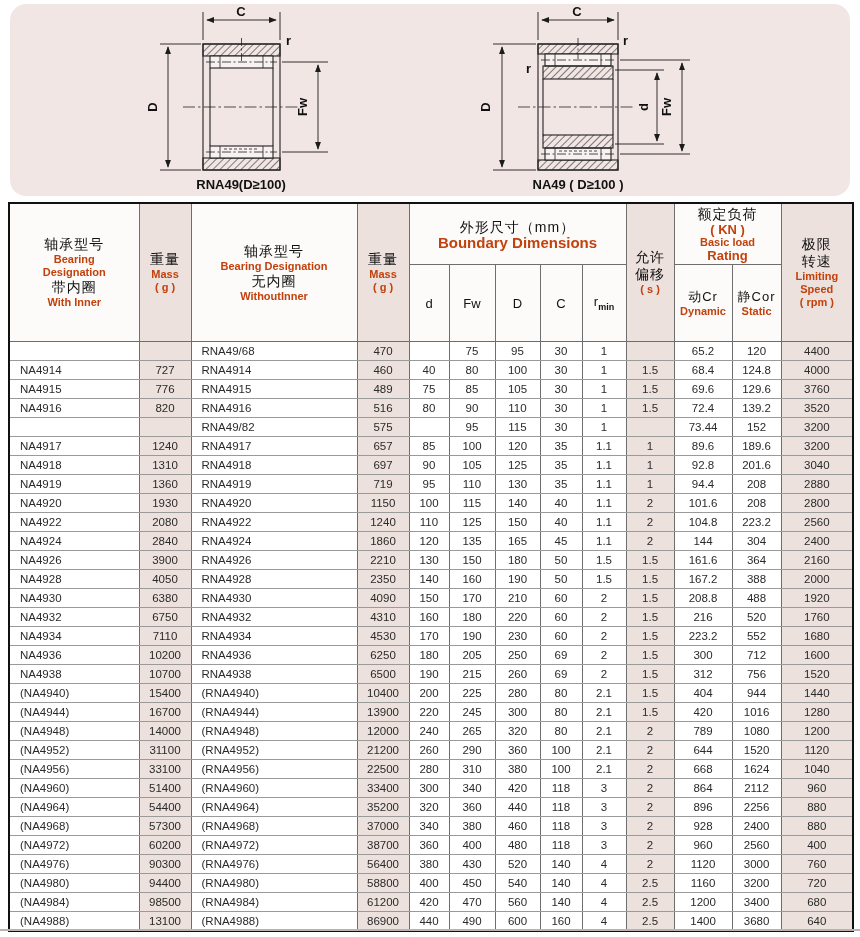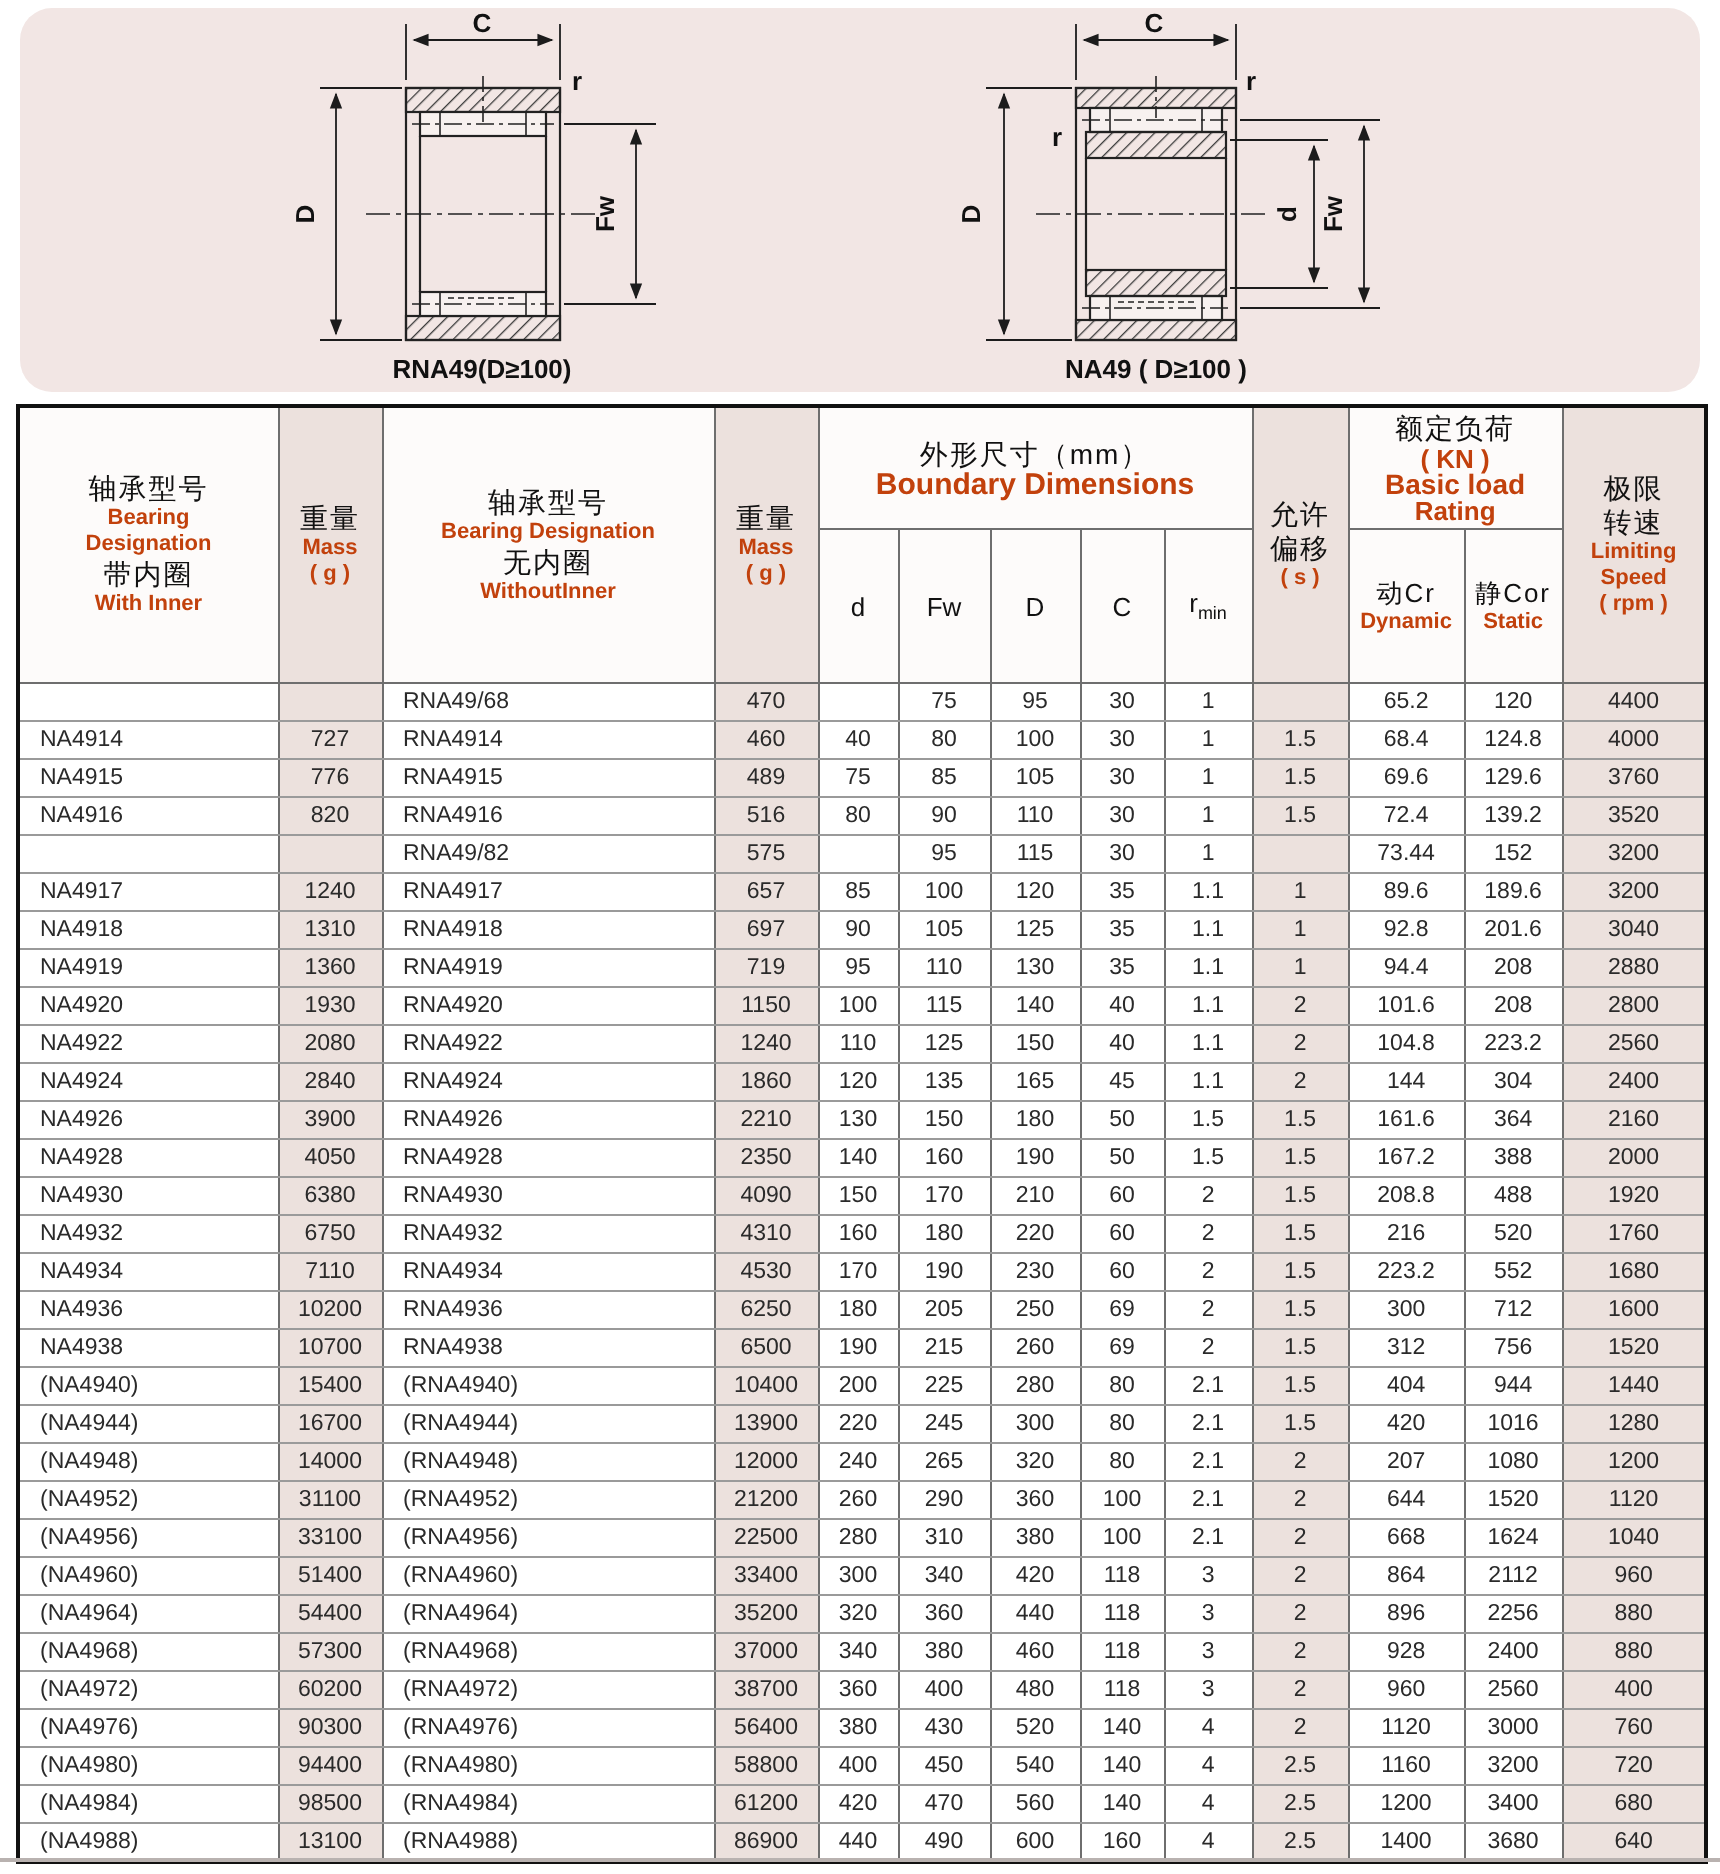--- a/index.html
+++ b/index.html
@@ -17,21 +17,21 @@
   #tablewrap{position:absolute;left:8px;top:202px;width:844px;}
   table{border-collapse:collapse;table-layout:fixed;width:844px;background:#ffffff;}
   th,td{border:1px solid #6e6e6e;overflow:hidden;white-space:nowrap;}
   table{border:2px solid #111;}
   thead th{font-weight:normal;vertical-align:middle;text-align:center;padding:2px 0;background:#fdfbfa;}
   thead tr:first-child th{height:54px;}
   thead tr:last-child th{height:72px;}
   .zh{font-size:14px;line-height:17px;letter-spacing:1px;color:#111;}
   .en{font-size:11px;line-height:13px;color:#c2410c;font-weight:bold;}
   .subhead{font-size:13px;color:#111;}
-  sub{font-size:9px;}
+  sub{font-size:9px;font-weight:bold;}
   tbody td{height:18px;font-size:11.5px;text-align:center;color:#2a2a2a;
            border-left:1px solid #6e6e6e;border-right:1px solid #6e6e6e;
            border-top:1px solid #9a9a9a;border-bottom:1px solid #9a9a9a;padding:0 3px;}
   tbody td.left{text-align:left;padding-left:10px;}
   .shade{background:#ece1dd;}
   tbody tr.grp td{border-top:1.8px solid #3a3a3a;}
   #bottomrule{position:absolute;left:0;top:929px;width:860px;height:2px;background:#b9b2b0;}
 </style>
 </head>
 <body>
@@ -192,21 +192,21 @@
             <div class="en" style="font-size:15px">Boundary Dimensions</div>
           </th>
           <th rowspan="2" class="shade">
             <div class="zh">允许</div>
             <div class="zh">偏移</div>
             <div class="en">( s )</div>
           </th>
           <th colspan="2">
             <div class="zh">额定负荷</div>
             <div class="en" style="font-size:13px">( KN )</div>
-            <div class="en" style="font-size:14px">Basic load</div>
+            <div class="en" style="font-size:11px">Basic load</div>
             <div class="en" style="font-size:13px">Rating</div>
           </th>
           <th rowspan="2" class="shade">
             <div class="zh">极限</div>
             <div class="zh">转速</div>
             <div class="en">Limiting</div>
             <div class="en">Speed</div>
             <div class="en">( rpm )</div>
           </th>
         </tr>
@@ -531,21 +531,21 @@
             <td class="left">(NA4948)</td>
             <td class="shade">14000</td>
             <td class="left">(RNA4948)</td>
             <td class="shade">12000</td>
             <td>240</td>
             <td>265</td>
             <td>320</td>
             <td>80</td>
             <td>2.1</td>
             <td class="shade">2</td>
-            <td>207</td>
+            <td>789</td>
             <td>1080</td>
             <td class="shade">1200</td>
           </tr>
           <tr>
             <td class="left">(NA4952)</td>
             <td class="shade">31100</td>
             <td class="left">(RNA4952)</td>
             <td class="shade">21200</td>
             <td>260</td>
             <td>290</td>

